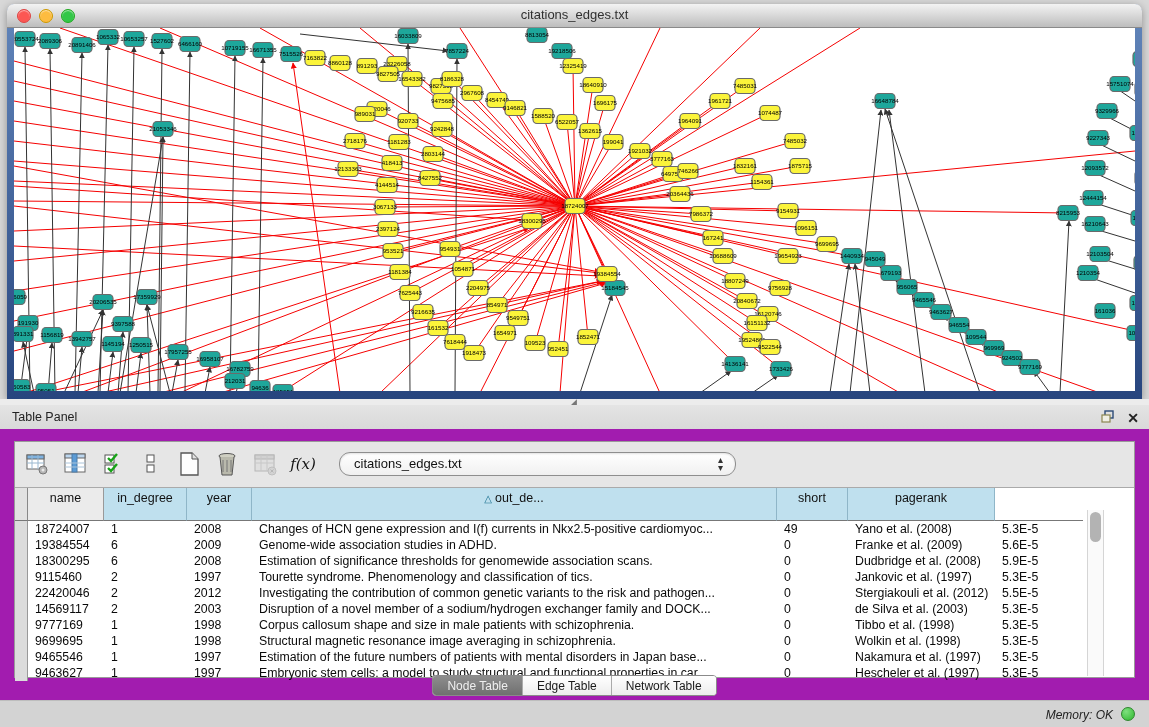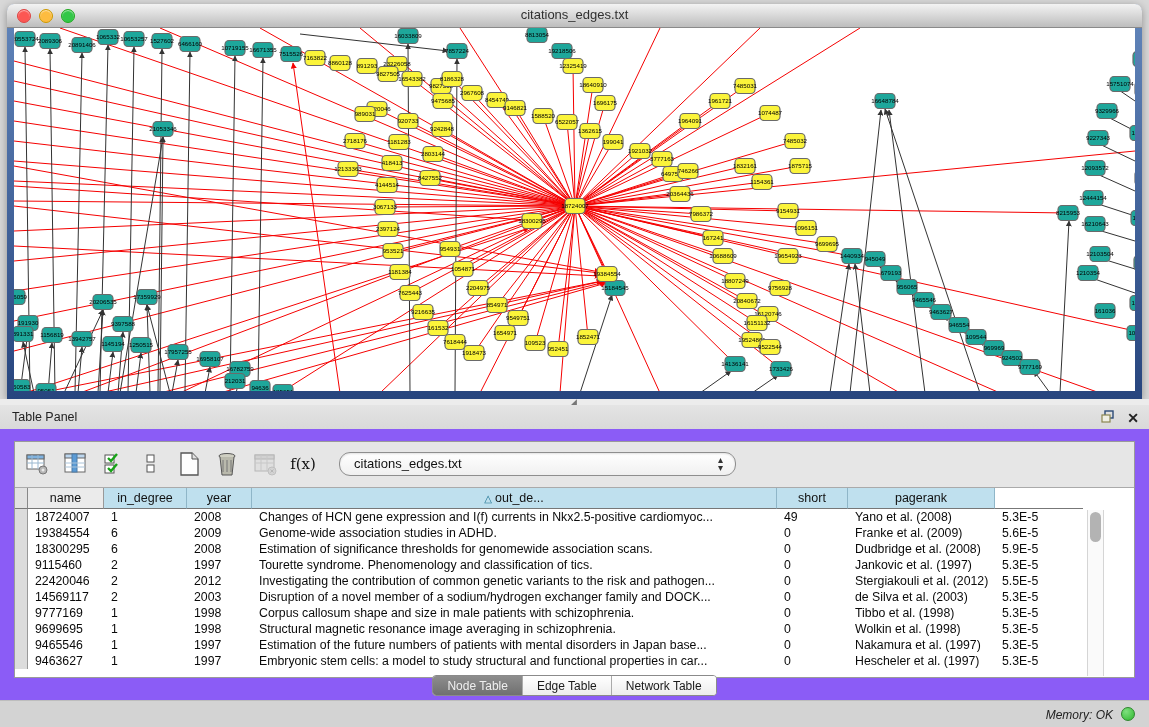--- a/index.html
+++ b/index.html
@@ -17,39 +17,39 @@
   .light.red{background:#fc5753;border:1px solid #d44;}
   .light.yellow{background:#fdbc40;border:1px solid #c90;}
   .light.green{background:#33c748;border:1px solid #2a2;}
   .canvas{position:absolute;left:7px;top:24px;width:1121px;height:363px;background:#fff;overflow:hidden;}
 
   
   .splitter{position:absolute;left:0;top:399px;width:1149px;height:6px;background:#ececec;}
   .grip{position:absolute;left:570px;top:-2px;font-size:9px;color:#777;}
 
   
-  .panel{position:absolute;left:0;top:405px;width:1149px;height:322px;background:#8b5cf6;}
+  .panel{position:absolute;left:0;top:405px;width:1149px;height:322px;background:#a21caf;}
   .panel-header{position:relative;height:24px;background:linear-gradient(#e4e4e4,#d9d9d9);}
   .panel-title{position:absolute;left:12px;top:5px;font-size:12.5px;color:#222;}
   .panel-icons{position:absolute;right:10px;top:4px;display:flex;gap:12px;align-items:center;}
   .close-x{font-size:14px;font-weight:bold;color:#222;line-height:14px;}
 
   .container{position:absolute;left:14px;top:36px;width:1121px;height:237px;
     background:#e6e6e6;border:1px solid #9a9a9a;box-sizing:border-box;}
   .toolbar{position:relative;height:44px;display:flex;align-items:center;padding-left:8px;gap:10px;}
   .tool{width:28px;height:28px;display:flex;align-items:center;justify-content:center;}
-  .fx{font-family:"DejaVu Serif",serif;font-size:15px;color:#111;}
+  .fx{font-family:"DejaVu Serif",serif;font-style:italic;font-size:15px;color:#111;}
   .combo{position:relative;margin-left:12px;width:395px;height:22px;border:1px solid #8e8e8e;border-radius:11px;
     background:linear-gradient(#ffffff,#f0f0f0);box-shadow:inset 0 1px 2px rgba(0,0,0,.12);}
   .combo-text{position:absolute;left:14px;top:3px;font-size:13px;color:#111;}
   .combo-arrows{position:absolute;right:12px;top:3px;font-size:10px;color:#333;line-height:8px;}
 
   .grid{position:absolute;left:0;top:45px;right:0;bottom:0;background:#fff;border-top:1px solid #aaa;}
   .hdr,.row{display:grid;grid-template-columns:13px 76px 83px 65px 525px 71px 147px 88px 1fr;}
-  .hdr{height:21px;line-height:21px;font-size:12.5px;color:#111;}
+  .hdr{height:33px;line-height:21px;font-size:12.5px;color:#111;}
   .hdr>div{background:#bfe0ee;border-right:1px solid #8fb6c8;border-bottom:1px solid #777;text-align:center;
     overflow:hidden;white-space:nowrap;}
   .hdr>div.gut{background:#e2e2e2;border-right:1px solid #888;}
   .hdr>div.namecol{background:#ebebeb;border-right:1px solid #999;}
   .hdr>div.fill{background:#fff;border-bottom:1px solid #777;border-right:none;}
   .sort-tri{color:#19708f;font-size:10px;margin-right:3px;}
   .row{height:16px;line-height:16px;font-size:12.3px;color:#0a0a0a;}
   .row>div{overflow:hidden;white-space:nowrap;padding-left:7px;box-sizing:border-box;}
   .row>div.gut{background:#dcdcdc;border-right:1px solid #999;padding:0;}
   .scrollbar{position:absolute;top:22px;bottom:1px;right:30px;width:15px;background:#fafafa;

